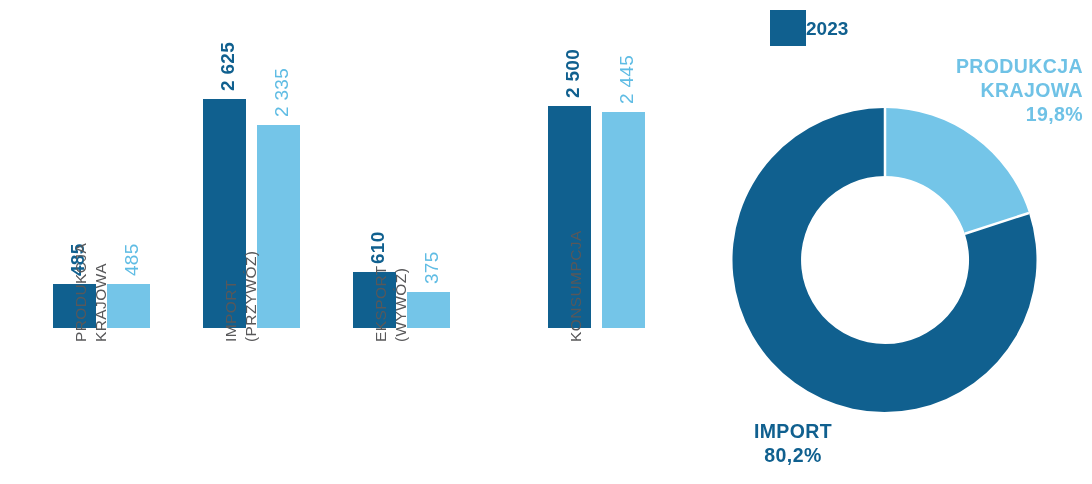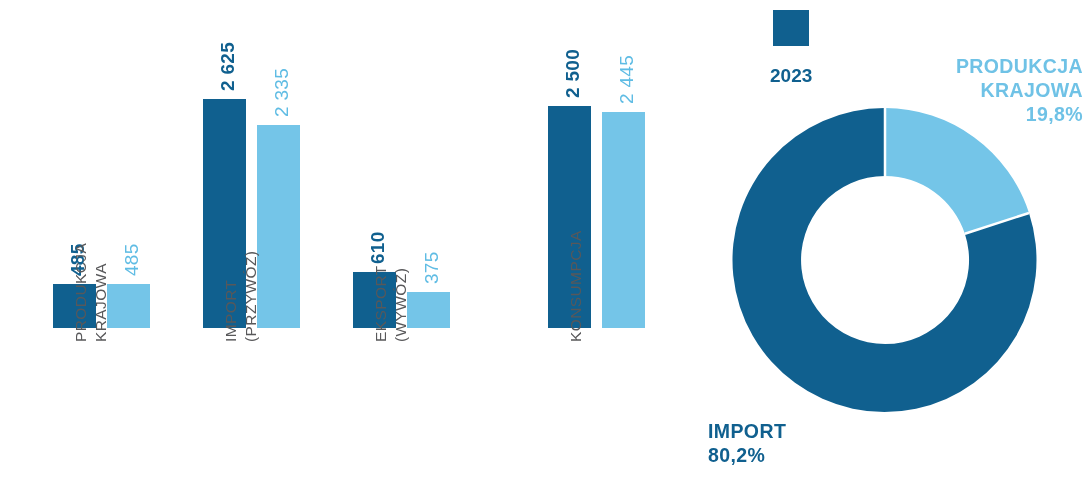--- a/index.html
+++ b/index.html
@@ -83,23 +83,22 @@
   #legend {
     position: absolute;
     left: 70px;
     top: 10px;
     display: flex;
     gap: 34px;
     align-items: flex-start;
   }
   .legend-item {
     display: flex;
-    flex-direction: column;
     align-items: center;
-    gap: 20px;
+    gap: 0;
   }
   .legend-swatch {
     width: 36px;
     height: 36px;
   }
   .legend-swatch.dark  { background: #10608F; }
   .legend-swatch.light { background: #74C5E8; }
   .legend-label {
     font-size: 19px;
     font-weight: bold;
@@ -125,20 +124,21 @@
   #label-produkcja {
     left: 218px;
     top: 55px;
     text-align: right;
     width: 165px;
     color: #6FC2E6;
   }
   #label-import {
     left: 8px;
     top: 420px;
+    text-align: center;
     width: 170px;
     color: #10608F;
   }
 </style>
 </head>
 <body>
 
 <div id="figure">
 
   <div id="bar-panel">

